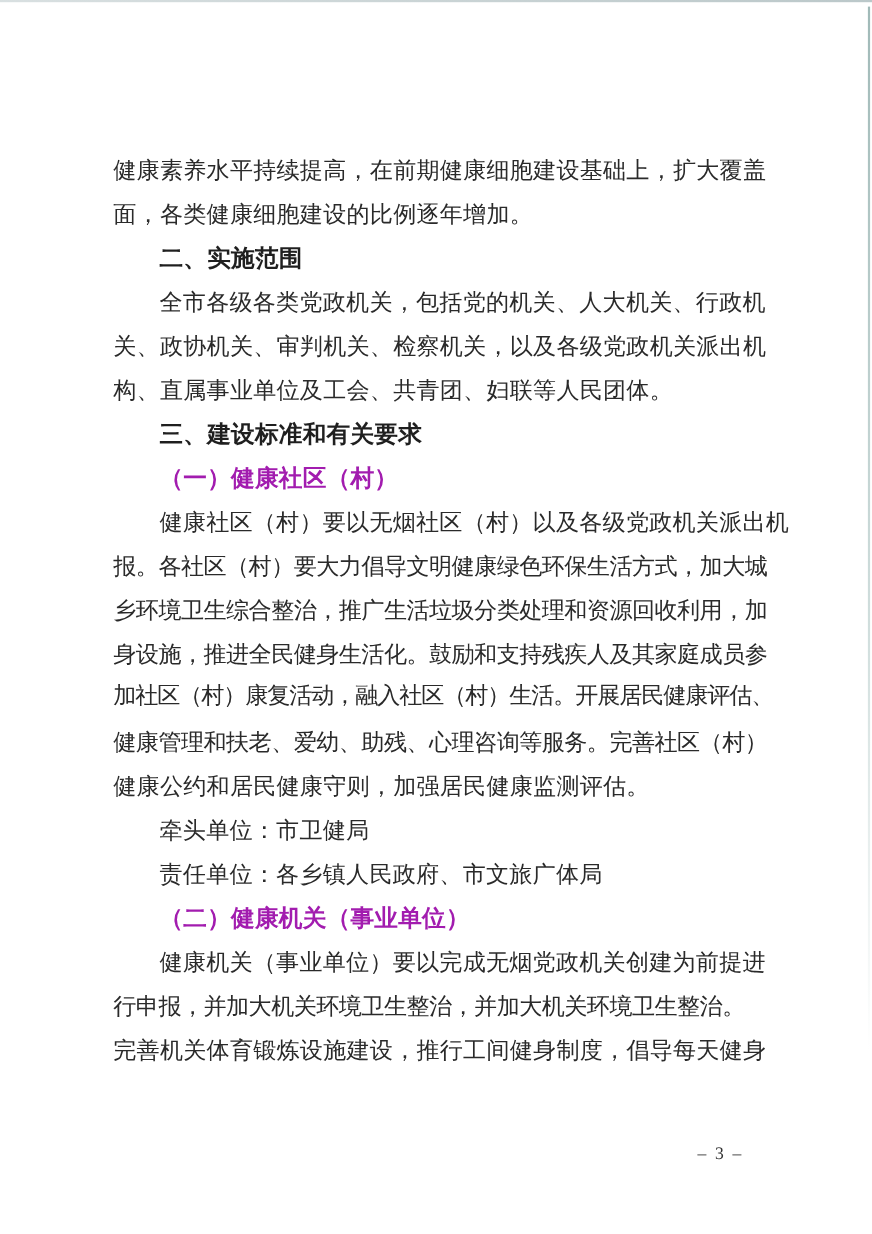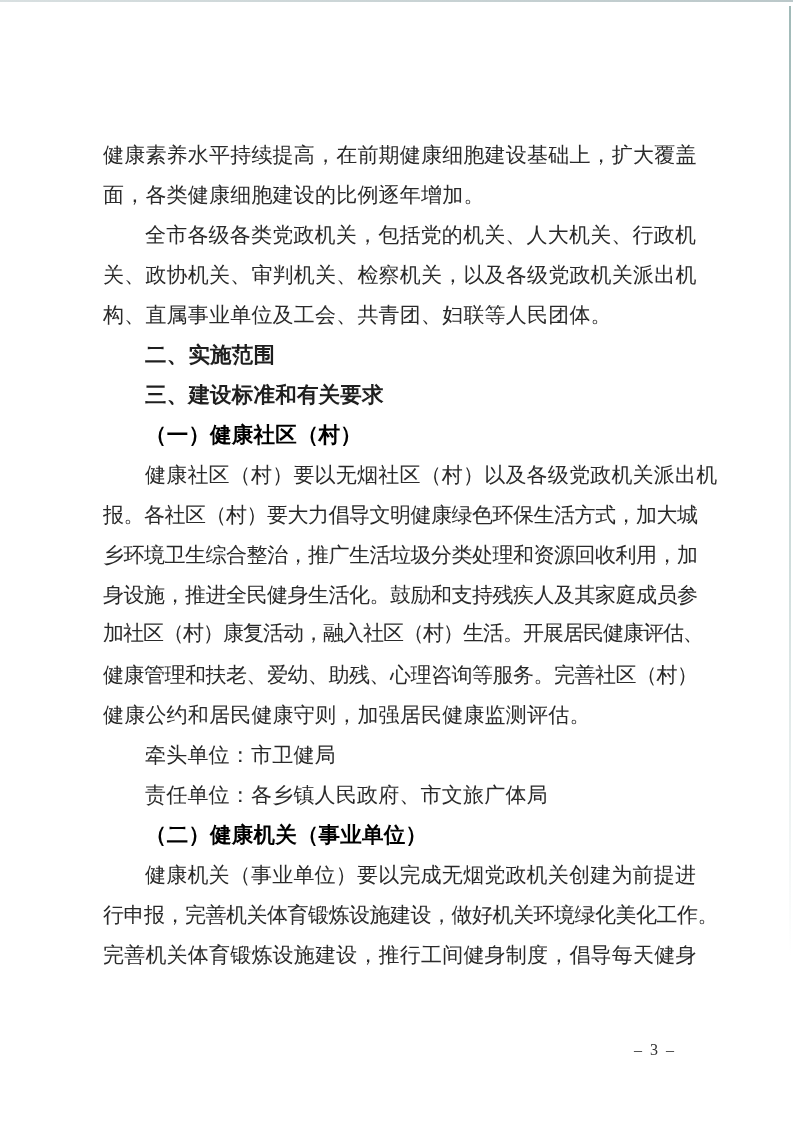--- a/index.html
+++ b/index.html
@@ -53,21 +53,21 @@
   .heading .line {
     font-family: "Liberation Sans", "DejaVu Sans", sans-serif;
     font-weight: 700;
     font-size: 21.5px;
     color: #1f1f1f;
   }
   .subheading .line {
     font-family: "Liberation Serif", "DejaVu Serif", serif;
     font-weight: 700;
     font-size: 21.5px;
-    color: #000000;
+    color: #a21caf;
   }
   .page-number {
     position: absolute;
     top: 1037px;
     left: 634px;
     height: 26px;
     line-height: 26px;
     font-size: 16px;
     letter-spacing: 2px;
     color: #333333;
@@ -79,27 +79,27 @@
 
 <div class="page">
   <div class="top-edge"></div>
   <div class="right-edge"></div>
 
   <div class="content">
       <div class="block body">
         <div class="line">健康素养水平持续提高，在前期健康细胞建设基础上，扩大覆盖</div>
         <div class="line">面，各类健康细胞建设的比例逐年增加。</div>
       </div>
+      <div class="block heading">
+        <div class="line indent">二、实施范围</div>
+      </div>
       <div class="block body">
         <div class="line indent">全市各级各类党政机关，包括党的机关、人大机关、行政机</div>
         <div class="line">关、政协机关、审判机关、检察机关，以及各级党政机关派出机</div>
         <div class="line">构、直属事业单位及工会、共青团、妇联等人民团体。</div>
-      </div>
-      <div class="block heading">
-        <div class="line indent">二、实施范围</div>
       </div>
       <div class="block heading">
         <div class="line indent">三、建设标准和有关要求</div>
       </div>
       <div class="block subheading">
         <div class="line indent">（一）健康社区（村）</div>
       </div>
       <div class="block body">
         <div class="line indent">健康社区（村）要以无烟社区（村）以及各级党政机关派出机</div>
         <div class="line tight">报。各社区（村）要大力倡导文明健康绿色环保生活方式，加大城</div>
@@ -113,19 +113,19 @@
         <div class="line indent">牵头单位：市卫健局</div>
       </div>
       <div class="block body">
         <div class="line indent">责任单位：各乡镇人民政府、市文旅广体局</div>
       </div>
       <div class="block subheading">
         <div class="line indent">（二）健康机关（事业单位）</div>
       </div>
       <div class="block body">
         <div class="line indent">健康机关（事业单位）要以完成无烟党政机关创建为前提进</div>
-        <div class="line tight">行申报，完善机关体育锻炼设施建设，做好机关环境绿化美化工作。</div>
+        <div class="line tight">行申报，并加大机关环境卫生整治，并加大机关环境卫生整治。</div>
         <div class="line">完善机关体育锻炼设施建设，推行工间健身制度，倡导每天健身</div>
       </div>
     </div>
 
   <div class="page-number">– 3 –</div>
 </div>
 
 </body></html>

